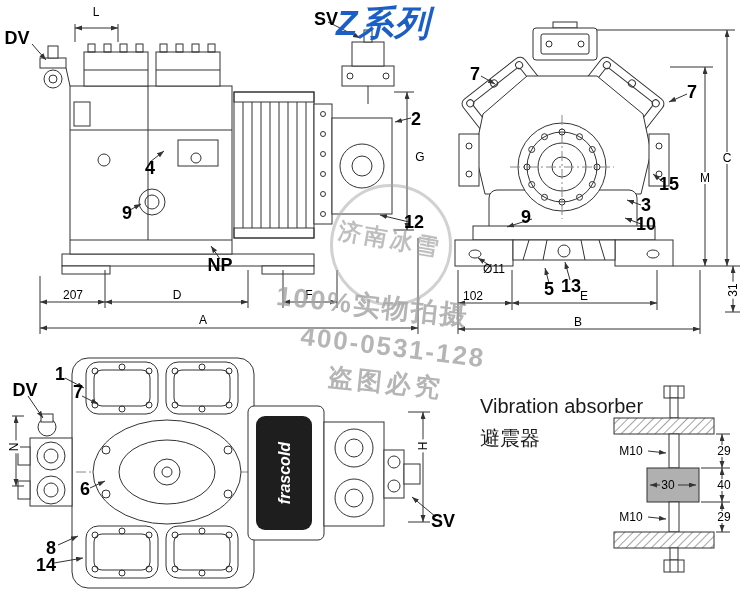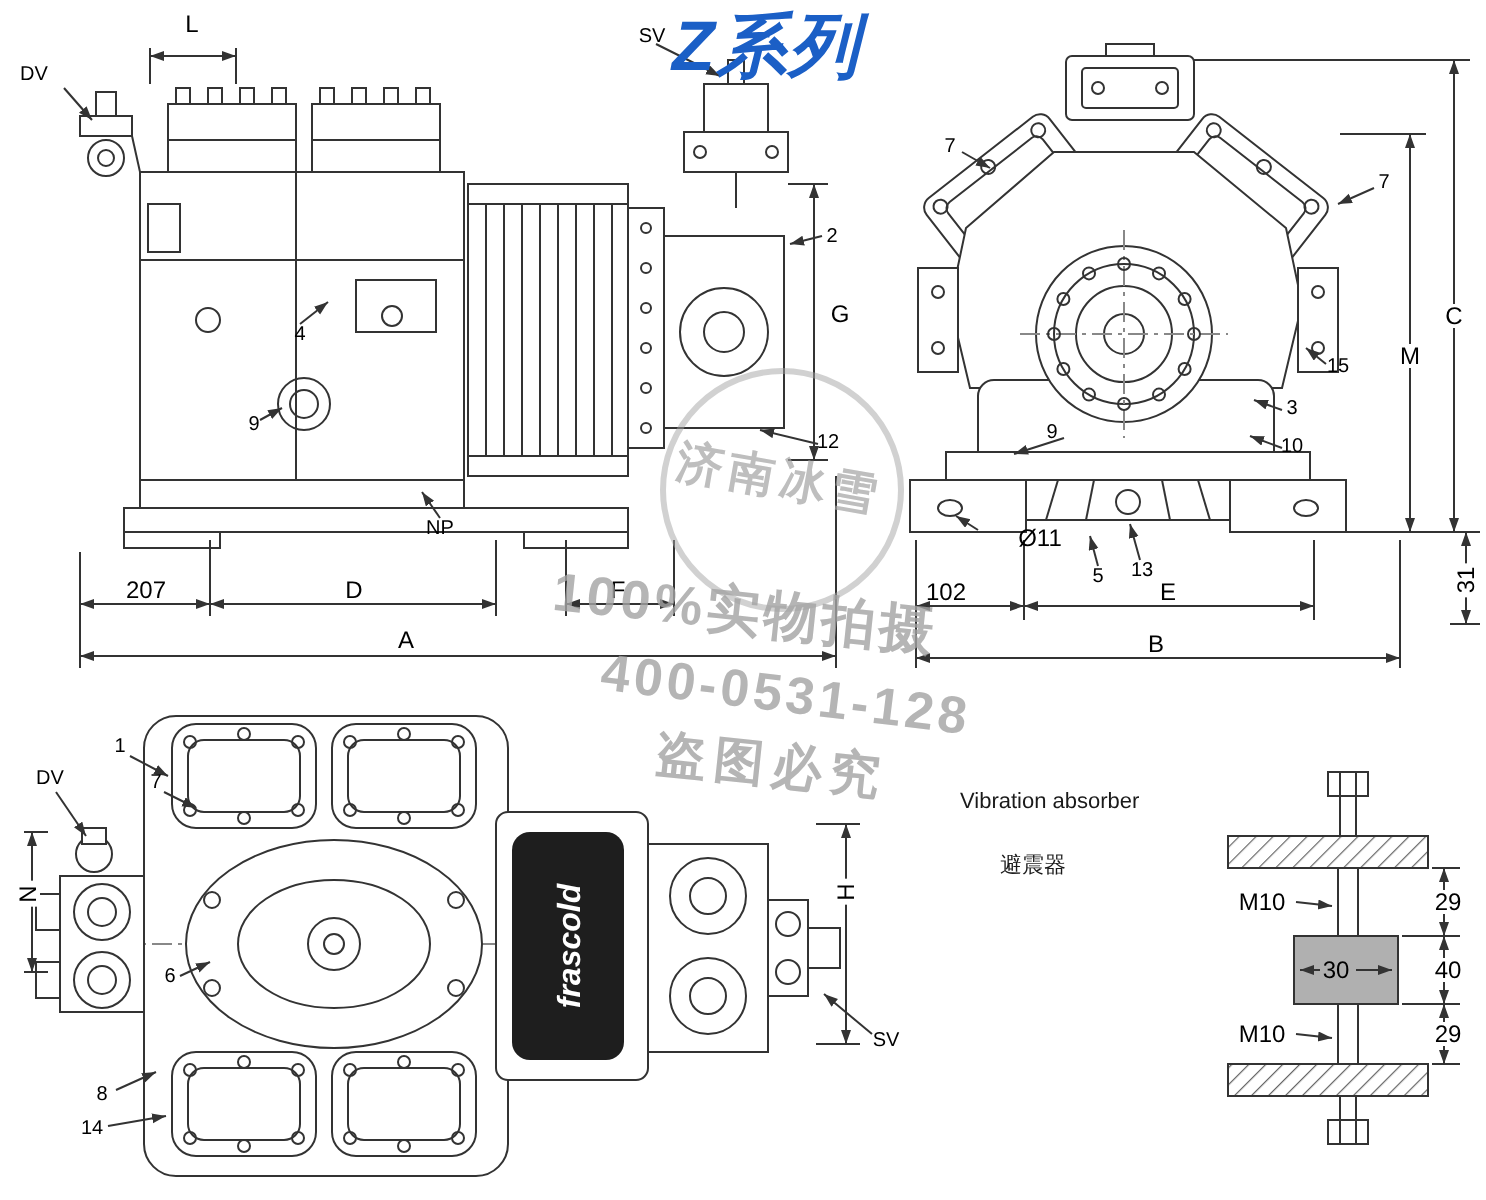--- a/index.html
+++ b/index.html
@@ -1,24 +1,24 @@
 <!DOCTYPE html>
 <html><head>
 <meta charset="utf-8">
 <style>
   html,body{margin:0;padding:0;}
   body{width:743px;height:600px;position:relative;background:#fff;
        font-family:"Liberation Sans",sans-serif;overflow:hidden;}
   .layer{position:absolute;z-index:1;overflow:visible;}
   .lbl{position:absolute;z-index:5;font-size:12px;color:#000;white-space:nowrap;
        line-height:1;transform:translate(-50%,-50%);}
-  .b{font-weight:400;font-size:10px;}
+  .b{font-weight:700;font-size:18px;}
   .rot{transform:translate(-50%,-50%) rotate(-90deg);}
   .bg{background:#fff;padding:0 2px;}
-  .txt{position:absolute;z-index:5;font-size:11px;color:#1a1a1a;white-space:nowrap;line-height:1;}
+  .txt{position:absolute;z-index:5;font-size:20px;color:#1a1a1a;white-space:nowrap;line-height:1;}
   .title{position:absolute;left:336px;top:0;z-index:9;font-size:35px;font-weight:700;
          font-style:italic;color:#1b5fc6;letter-spacing:1px;}
   .wm{position:absolute;z-index:8;color:#a3a3a3;font-weight:700;white-space:nowrap;pointer-events:none;}
   .wm-circle{left:330px;top:184px;width:116px;height:116px;border:3px solid #a3a3a3;
              border-radius:50%;opacity:.5;}
   .wm-stamp{left:338px;top:224px;font-size:23px;letter-spacing:3px;transform:rotate(10deg);opacity:.7;}
   .wm-l1{left:276px;top:288px;font-size:27px;letter-spacing:2px;transform:rotate(6deg);opacity:.8;}
   .wm-l2{left:300px;top:332px;font-size:26px;letter-spacing:2px;transform:rotate(7deg);opacity:.8;}
   .wm-l3{left:328px;top:366px;font-size:25px;letter-spacing:4px;transform:rotate(6deg);opacity:.8;}
 </style>
@@ -408,38 +408,38 @@
 <div class="lbl" style="left:203px;top:320px">A</div>
 
 <div class="lbl b" style="left:475px;top:74px">7</div>
 <div class="lbl b" style="left:692px;top:92px">7</div>
 <div class="lbl b" style="left:669px;top:184px">15</div>
 <div class="lbl b" style="left:646px;top:205px">3</div>
 <div class="lbl b" style="left:646px;top:224px">10</div>
 <div class="lbl b" style="left:526px;top:217px">9</div>
 <div class="lbl b" style="left:549px;top:289px">5</div>
 <div class="lbl b" style="left:571px;top:286px">13</div>
-<div class="lbl" style="left:520px;top:269px">Ø11</div>
+<div class="lbl" style="left:494px;top:269px">Ø11</div>
 <div class="lbl" style="left:473px;top:296px">102</div>
 <div class="lbl" style="left:584px;top:296px">E</div>
 <div class="lbl" style="left:578px;top:322px">B</div>
 <div class="lbl bg" style="left:705px;top:178px">M</div>
 <div class="lbl bg" style="left:727px;top:158px">C</div>
 <div class="lbl rot bg" style="left:733px;top:290px">31</div>
 
 <div class="lbl b" style="left:25px;top:390px">DV</div>
 <div class="lbl b" style="left:60px;top:374px">1</div>
 <div class="lbl b" style="left:78px;top:392px">7</div>
 <div class="lbl rot bg" style="left:14px;top:447px">N</div>
 <div class="lbl b" style="left:85px;top:489px">6</div>
 <div class="lbl b" style="left:51px;top:548px">8</div>
 <div class="lbl b" style="left:46px;top:565px">14</div>
 <div class="lbl rot bg" style="left:423px;top:446px">H</div>
 <div class="lbl b" style="left:443px;top:521px">SV</div>
 
 <div class="txt" style="left:480px;top:396px">Vibration absorber</div>
-<div class="txt" style="left:500px;top:428px">避震器</div>
+<div class="txt" style="left:480px;top:428px">避震器</div>
 <div class="lbl" style="left:631px;top:451px">M10</div>
 <div class="lbl bg" style="left:724px;top:451px">29</div>
 <div class="lbl" style="left:668px;top:485px">30</div>
 <div class="lbl bg" style="left:724px;top:485px">40</div>
 <div class="lbl" style="left:631px;top:517px">M10</div>
 <div class="lbl bg" style="left:724px;top:517px">29</div>
 
 </body></html>

